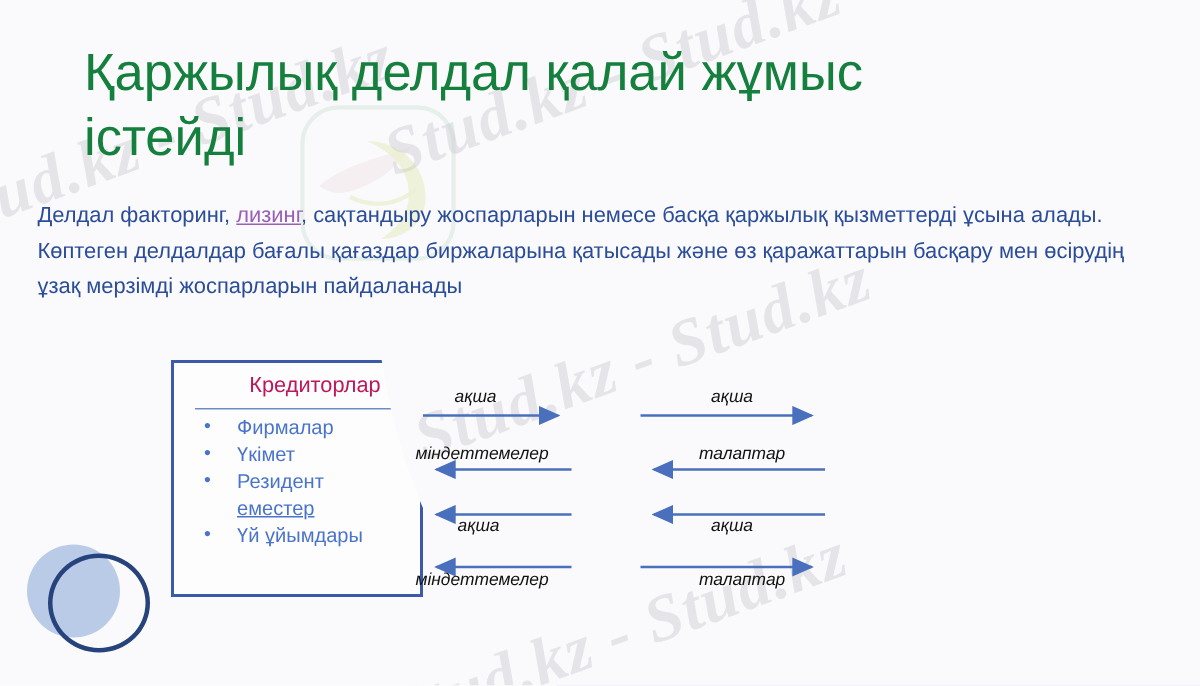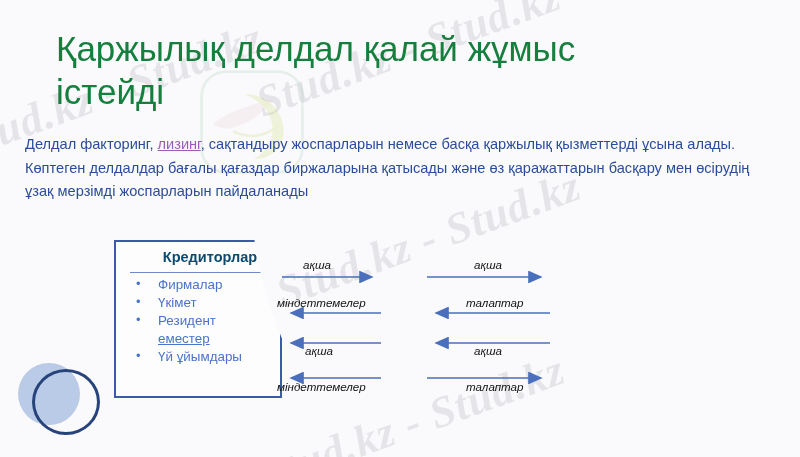--- a/index.html
+++ b/index.html
@@ -86,22 +86,22 @@
   #diagram{position:absolute;left:0;top:0;width:800px;height:457px;z-index:5;}
 
   .box{
     position:absolute;
     border:2px solid #3b5ba8;
     background:rgba(255,255,255,0.55);
     box-sizing:border-box;
   }
   .box .hd{
     text-align:center;
-    color:#0c4a6e;
-    font-weight:bold;
+    color:#be185d;
+    font-weight:normal;
     font-size:14.5px;
     line-height:1.18;
     padding-top:7px;
     margin-left:24px;
   }
   .box .rule{
     height:1px;background:#6d8bc8;
     margin:6px 14px 4px 14px;
   }
   .box ul{

